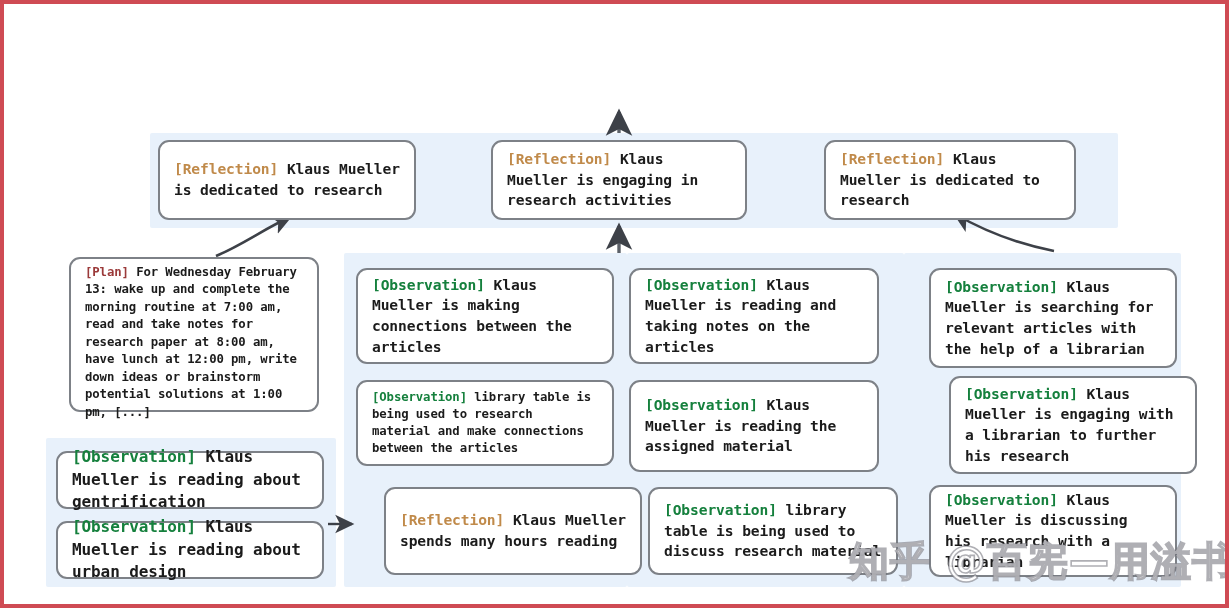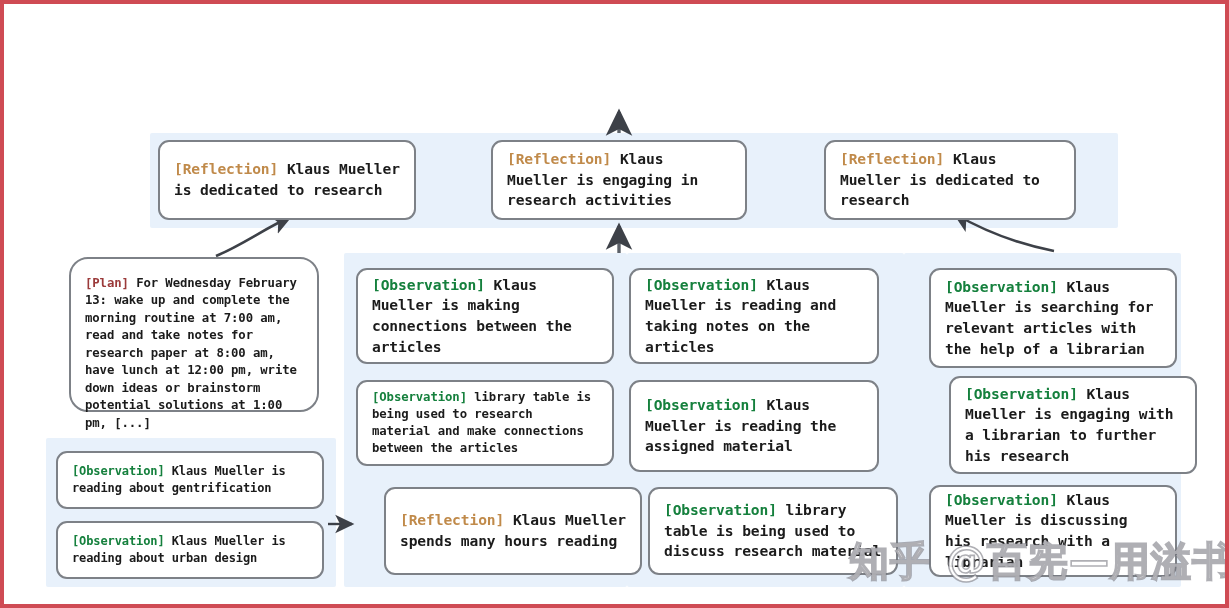--- a/index.html
+++ b/index.html
@@ -64,26 +64,26 @@
   .tag-plan        { color: #9b3a3a; }
 
   
   #node-top          { left: 487px; top: 24px;  width: 256px; height: 80px; }
 
   #node-refl-left    { left: 154px; top: 136px; width: 258px; height: 80px; }
   #node-refl-mid     { left: 487px; top: 136px; width: 256px; height: 80px; }
   #node-refl-right   { left: 820px; top: 136px; width: 252px; height: 80px; }
 
   #node-plan         { left: 65px;  top: 253px; width: 250px; height: 155px;
-                       align-items: flex-start; padding-top: 16px; border-radius: 19px; }
+                       align-items: flex-start; padding-top: 5px; }
   #node-plan .txt    { font-size: 12.3px; line-height: 1.42; }
 
   #node-obs-gentri   { left: 52px;  top: 447px; width: 268px; height: 58px; }
   #node-obs-urban    { left: 52px;  top: 517px; width: 268px; height: 58px; }
-  #node-obs-gentri .txt, #node-obs-urban .txt { font-size: 12px; line-height: 1.4; }
+  #node-obs-gentri .txt, #node-obs-urban .txt { font-size: 16px; line-height: 1.4; }
 
   #node-obs-conn     { left: 352px; top: 264px; width: 258px; height: 96px; }
   #node-obs-libtable { left: 352px; top: 376px; width: 258px; height: 86px; }
   #node-refl-hours   { left: 352px; top: 483px; width: 258px; height: 88px; margin-left: 28px; }
 
   #node-obs-reading  { left: 625px; top: 264px; width: 250px; height: 96px; }
   #node-obs-assigned { left: 625px; top: 376px; width: 250px; height: 92px; }
   #node-obs-discuss  { left: 625px; top: 483px; width: 250px; height: 88px; margin-left: 19px; }
 
   #node-obs-search   { left: 925px; top: 264px; width: 248px; height: 100px; }

